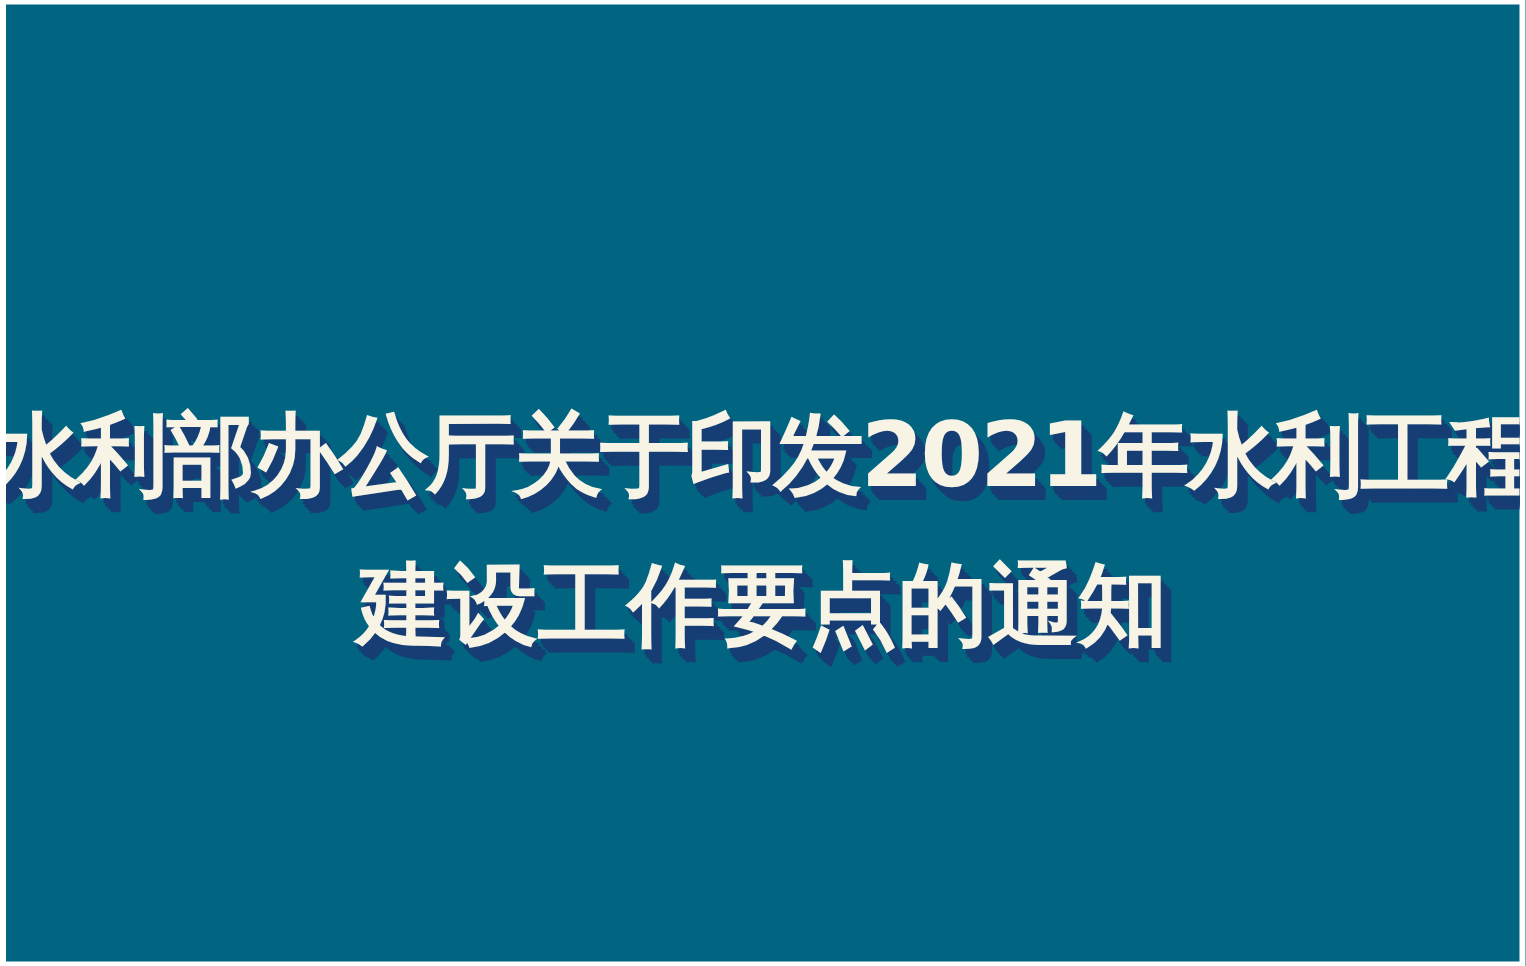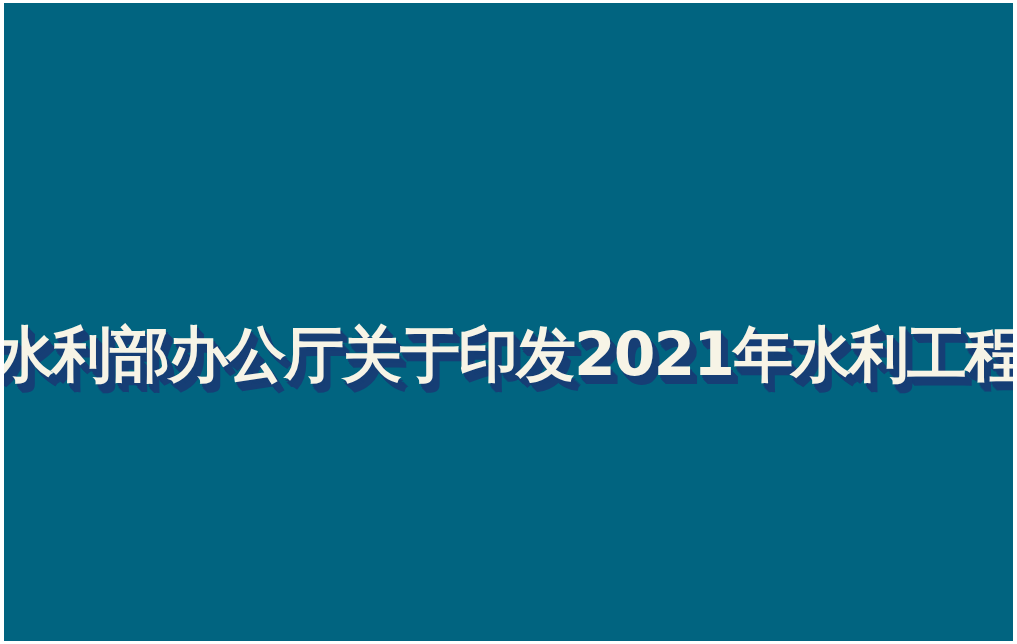--- a/index.html
+++ b/index.html
@@ -66,14 +66,15 @@
     font-size: 60px;
     letter-spacing: 0px;
   }
 </style>
 </head>
 <body>
 
 <div id="poster">
   <div id="title-block">
     <div class="title-line line-1">水利部办公厅关于印发2021年水利工程</div>
+    <div class="title-line line-2">建设工作要点的通知</div>
   </div>
 </div>
 
 </body></html>

